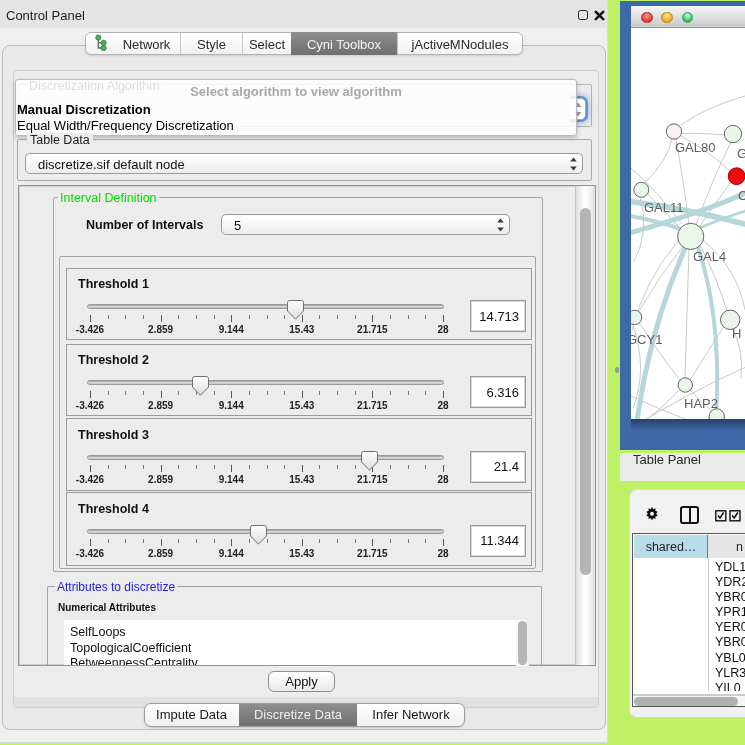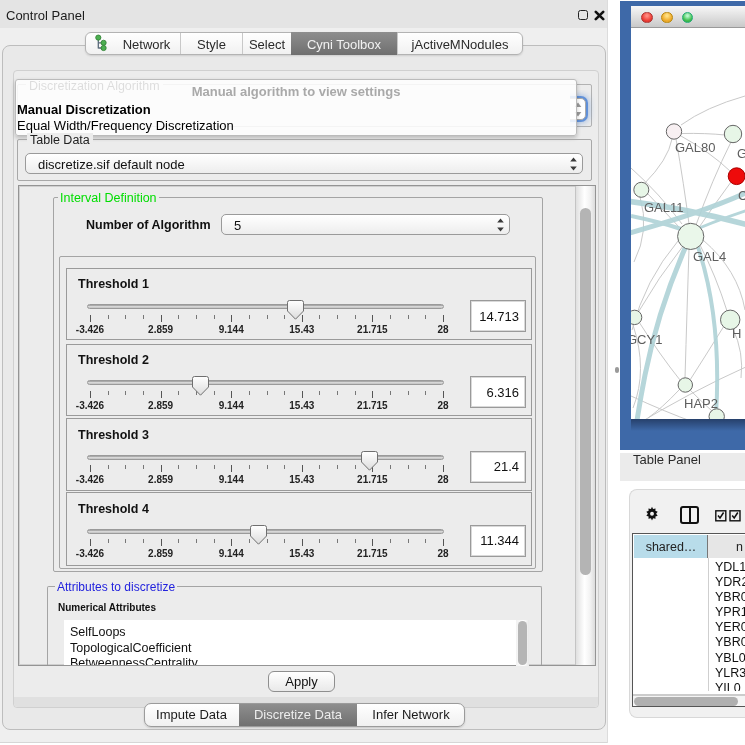--- a/index.html
+++ b/index.html
@@ -1,19 +1,19 @@
 <!DOCTYPE html>
 <html><head>
 <meta charset="utf-8">
 <style>
   * { margin:0; padding:0; box-sizing:border-box; }
   html,body { width:745px; height:745px; overflow:hidden; }
   body { font-family:"Liberation Sans", sans-serif; background:#ededed; }
   .abs { position:absolute; }
-  #stage { position:relative; width:745px; height:745px; background:#ffffff; overflow:hidden; }
+  #stage { position:relative; width:745px; height:745px; background:#bef264; overflow:hidden; }
 </style>
 </head>
 <body>
 <div id="stage">
 
   <div class="abs" id="cpwin" style="left:0;top:0;width:608px;height:743px;background:#efefef;border-bottom:1px solid #d6d6d6;">
 
     <div class="abs" style="left:0;top:0;width:608px;height:28px;background:#e4e4e4;"></div>
     <div class="abs" style="left:6px;top:7.5px;font-size:13px;color:#1c1c1c;">Control Panel</div>
 
@@ -49,39 +49,39 @@
     <div class="abs" style="left:26px;top:79px;background:#ececec;padding:0 3px;font-size:12.5px;color:#161616;">Discretization Algorithm</div>
 
     <div class="abs" style="left:570px;top:90px;width:28px;height:40px;overflow:hidden;">
       <div class="abs" style="left:-26px;top:8px;width:42px;height:22px;background:#fff;border:1px solid #aaa;border-radius:5px;box-shadow:0 0 0 2px rgba(75,130,212,0.8), 0 0 6px 3px rgba(75,130,212,0.45);"></div>
       <svg class="abs" style="left:3px;top:12px;" width="10" height="15" viewBox="0 0 10 15">
         <path d="M5 0.5 L8.4 5 H1.6 Z M5 14.5 L8.4 10 H1.6 Z" fill="#9a9a9a"></path>
       </svg>
     </div>
 
     <div class="abs" style="left:15px;top:78.5px;width:562px;height:57.5px;background:rgba(255,255,255,0.85);border:1px solid #bbbbbb;border-radius:3px;box-shadow:0 2px 4px rgba(0,0,0,0.22);"></div>
-    <div class="abs" style="left:15px;top:84px;width:562px;text-align:center;font-size:13px;font-weight:bold;color:#a9a9a9;">Manual algorithm to view settings</div>
+    <div class="abs" style="left:15px;top:84px;width:562px;text-align:center;font-size:13px;font-weight:bold;color:#a9a9a9;">Select algorithm to view algorithm</div>
     <div class="abs" style="left:17px;top:102px;font-size:13px;font-weight:bold;color:#000;">Manual Discretization</div>
     <div class="abs" style="left:17px;top:118px;font-size:13px;color:#000;">Equal Width/Frequency Discretization</div>
 
     <div class="abs" style="left:17px;top:139px;width:575px;height:42px;border:1px solid #a8a8a8;border-radius:2px;"></div>
     <div class="abs" style="left:27px;top:133px;background:#ececec;padding:0 3px;font-size:12.5px;color:#222;">Table Data</div>
     <div class="abs" style="left:25px;top:153px;width:558px;height:21px;background:linear-gradient(#ffffff,#ededed);border:1px solid #9a9a9a;border-radius:5px;"></div>
     <div class="abs" style="left:38px;top:157px;font-size:13px;color:#111;">discretize.sif default node</div>
     <svg class="abs" style="left:569px;top:157px;" width="9" height="14" viewBox="0 0 9 14">
         <path d="M4.5 0.5 L7.8 4.5 H1.2 Z M4.5 13.5 L7.8 9.5 H1.2 Z" fill="#3a3a3a"></path>
       </svg>
 
     <div class="abs" style="left:18px;top:185px;width:578px;height:481px;background:#ececec;border:1px solid #949494;"></div>
     <div class="abs" style="left:19px;top:186px;width:556px;height:479px;border:1px solid #cfcfcf;border-right:none;"></div>
 
     <div class="abs" style="left:53px;top:197px;width:490px;height:375px;border:1px solid #a4a4a4;border-radius:2px;"></div>
     <div class="abs" style="left:58px;top:191px;background:#ececec;padding:0 2px;font-size:12.5px;color:#00dd00;">Interval Definition</div>
 
-    <div class="abs" style="left:86px;top:218px;font-size:12.5px;font-weight:bold;color:#111;">Number of Algorithm</div>
+    <div class="abs" style="left:86px;top:218px;font-size:12.5px;font-weight:bold;color:#111;">Number of Intervals</div>
     <div class="abs" style="left:221px;top:214px;width:289px;height:21px;background:linear-gradient(#ffffff,#ededed);border:1px solid #9a9a9a;border-radius:5px;"></div>
     <div class="abs" style="left:234px;top:218px;font-size:13px;color:#111;">5</div>
     <svg class="abs" style="left:496px;top:218px;" width="9" height="14" viewBox="0 0 9 14">
         <path d="M4.5 0.5 L7.8 4.5 H1.2 Z M4.5 13.5 L7.8 9.5 H1.2 Z" fill="#3a3a3a"></path>
       </svg>
 
     <div class="abs" style="left:59px;top:256px;width:477px;height:313px;border:1px solid #a4a4a4;border-radius:2px;"></div>
 
     <div id="thresholds">
         <div class="abs" style="left:66px;top:267.5px;width:466px;height:72px;border:1px solid #9a9a9a;background:#ececec;"></div>

